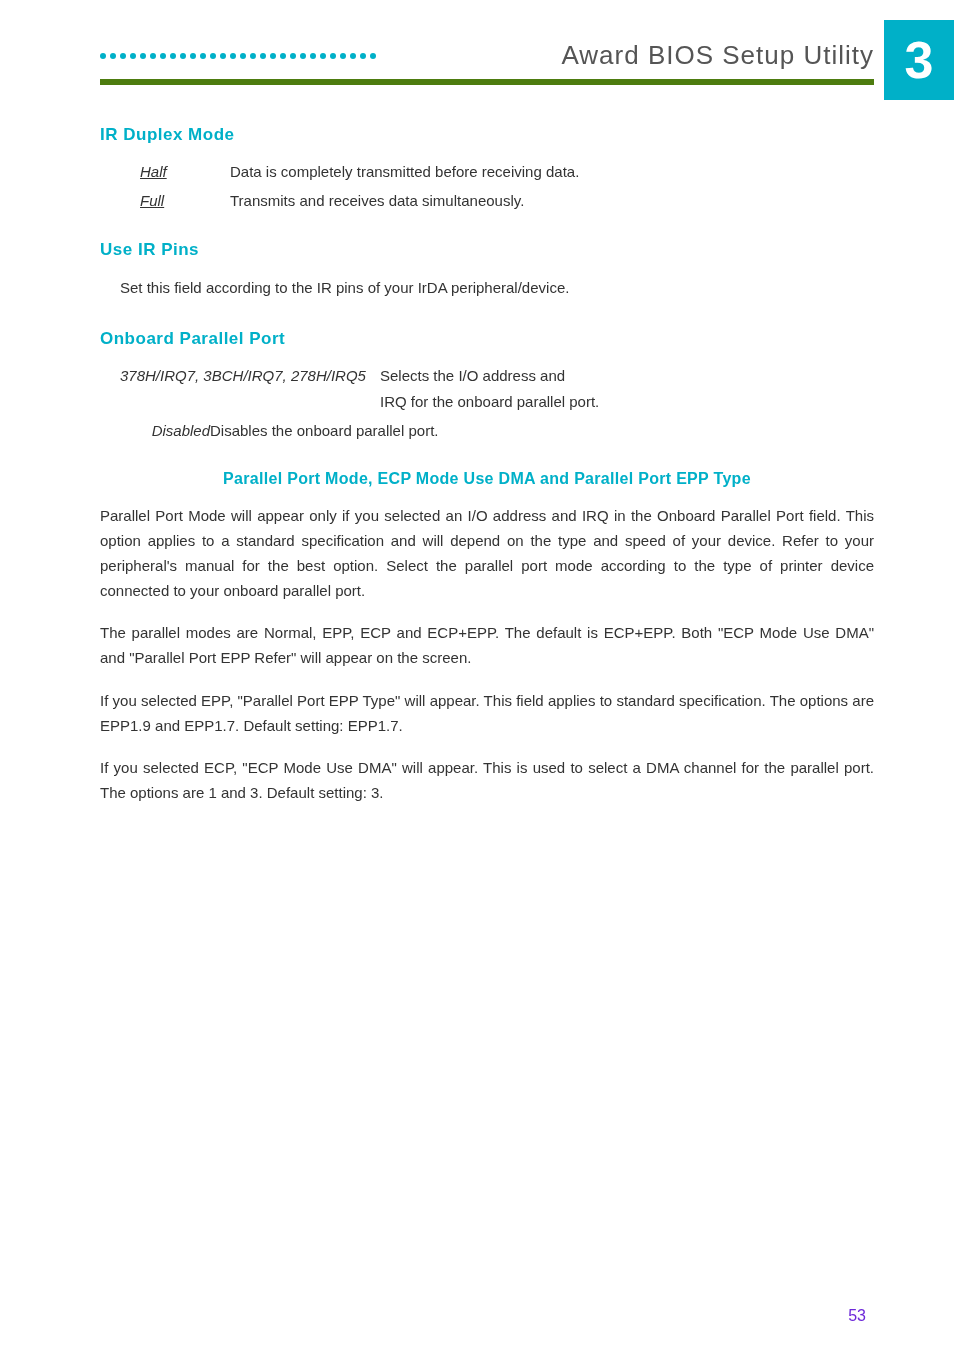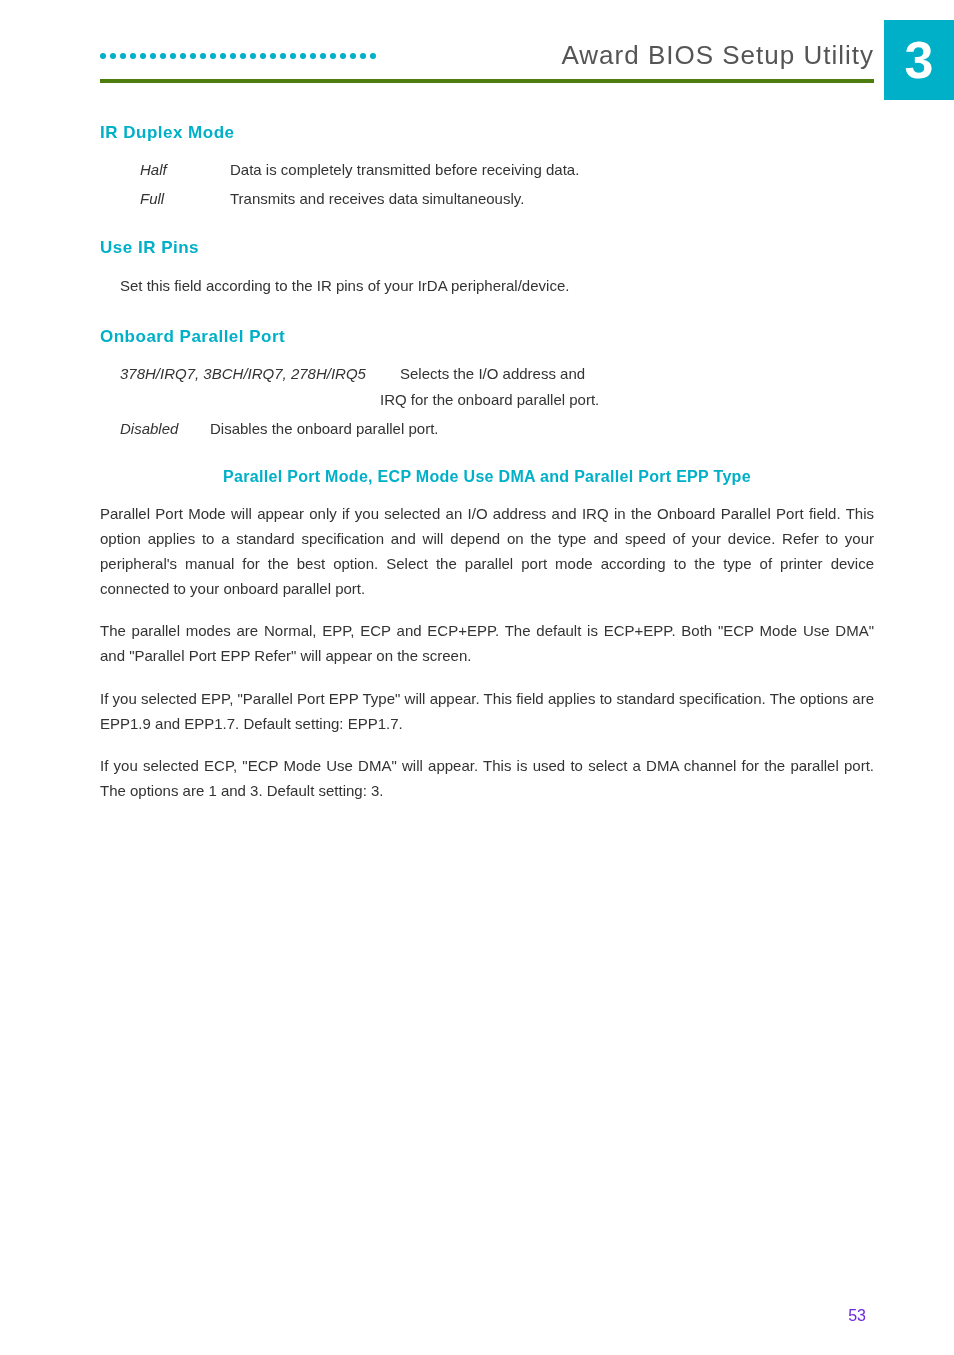--- a/index.html
+++ b/index.html
@@ -23,21 +23,21 @@
       padding: 40px 80px 60px 100px;
       position: relative;
     }
 
     
     .header {
       display: flex;
       align-items: center;
       justify-content: center;
       margin-bottom: 40px;
-      border-bottom: 4px solid #4d7c0f;
+      border-bottom: 6px solid #4d7c0f;
       padding-bottom: 8px;
     }
 
     .header-dots {
       flex: 1;
       height: 8px;
       display: flex;
       align-items: center;
       gap: 4px;
       margin-right: 20px;
@@ -99,20 +99,21 @@
       margin-bottom: 6px;
       font-size: 15px;
       line-height: 1.5;
     }
 
     .definition-term {
       font-style: italic;
       min-width: 90px;
       flex-shrink: 0;
       color: #333;
+      text-decoration: underline;
     }
 
     .definition-desc {
       color: #333;
     }
 
     .paragraph {
       font-size: 15px;
       line-height: 1.65;
       color: #333;
@@ -154,21 +155,20 @@
 
     .onboard-parallel-content {
       padding-left: 20px;
     }
 
     .opp-row {
       display: flex;
       margin-bottom: 8px;
       font-size: 15px;
       line-height: 1.5;
-      gap: 20px;
     }
 
     .opp-term {
       font-style: italic;
       min-width: 260px;
       flex-shrink: 0;
     }
 
     .opp-desc {
       flex: 1;
@@ -185,20 +185,21 @@
     .opp-row-disabled {
       display: flex;
       font-size: 15px;
       line-height: 1.5;
     }
 
     .opp-term-disabled {
       font-style: italic;
       min-width: 90px;
       flex-shrink: 0;
+      text-align: right;
     }
   </style>
 </head>
 <body>
 
 <div class="page-container">
 
   <div class="chapter-number">
     <span>3</span>
   </div>

